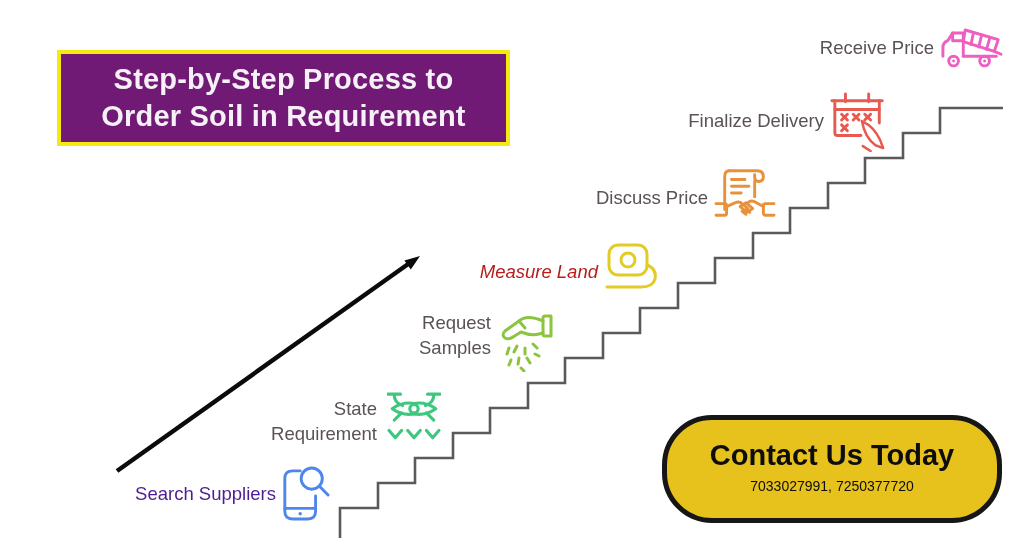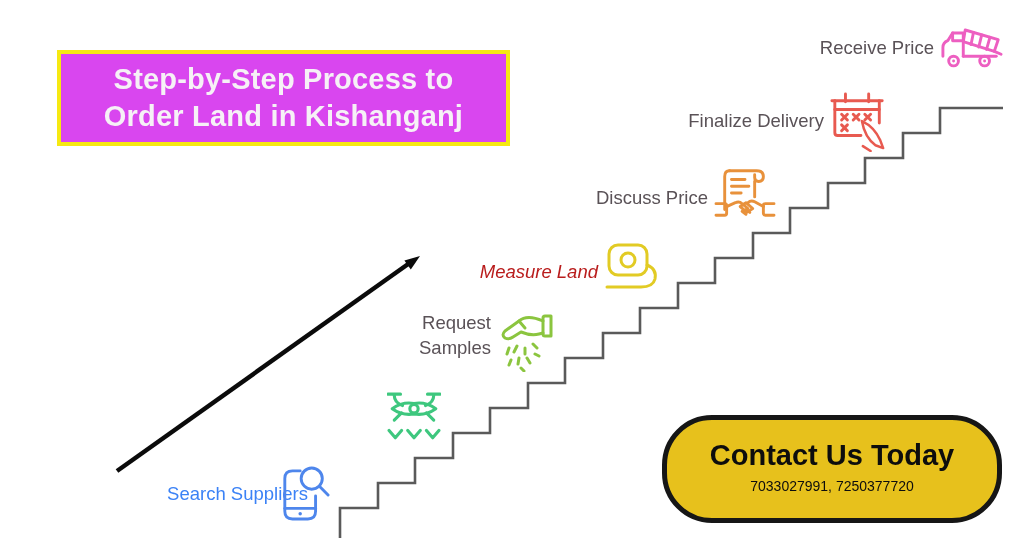--- a/index.html
+++ b/index.html
@@ -39,26 +39,27 @@
 
   <svg class="overlay" width="1024" height="538">
     <polyline fill="none" stroke-width="2.6" points="340,538 340,508 378,508 378,483 415,483 415,458 453,458 453,433 490,433 490,408 528,408 528,383 565,383 565,358 603,358 603,333 640,333 640,308 678,308 678,283 715,283 715,258 753,258 753,233 790,233 790,208 828,208 828,183 865,183 865,158 903,158 903,133 940,133 940,108 1003,108" stroke="#5a5a5a"></polyline>
   </svg>
 
   <svg class="overlay" width="1024" height="538">
     <line x1="117" y1="471" x2="411" y2="262" stroke-width="4.5" stroke="#0b0b0b"></line>
     <polygon points="420,256 410.8,269.6 404.4,260.6" fill="#0b0b0b"></polygon>
   </svg>
 
-  <div class="title-box" style="background: #d946ef; border-color: rgb(246, 233, 18);">
+  <div class="title-box" style="background: #701a75; border-color: rgb(246, 233, 18);">
     <div class="title-line" style="color: rgb(246, 241, 246);">Step-by-Step Process to</div>
-    <div class="title-line" style="color: rgb(246, 241, 246);">Order Land in Kishanganj</div>
+    <div class="title-line" style="color: rgb(246, 241, 246);">Order Soil in Requirement</div>
   </div>
 
-  <div class="step-label" style="right: 716px; top: 481px; color: #3b82f6;">Search Suppliers</div>
+  <div class="step-label" style="right: 748px; top: 481px; color: #4c1d95;">Search Suppliers</div>
+  <div class="step-label wrap" style="right: 647px; top: 396px; width: 130px; color: rgb(90, 82, 87);">State Requirement</div>
   <div class="step-label wrap" style="right: 533px; top: 310px; width: 95px; color: rgb(90, 82, 87);">Request Samples</div>
   <div class="step-label" style="right: 426px; top: 259px; color: #b91c1c; font-style: italic;">Measure Land</div>
   <div class="step-label" style="right: 200px; top: 108px; color: rgb(90, 82, 87);">Finalize Delivery</div>
   <div class="step-label" style="right: 316px; top: 185px; color: rgb(90, 82, 87);">Discuss Price</div>
   <div class="step-label" style="right: 90px; top: 35px; color: rgb(90, 82, 87);">Receive Price</div>
 
   <div class="step-icon" style="left: 280px; top: 463px; color: rgb(78, 134, 236);">
     <svg width="50" height="62" viewBox="0 0 52 64" fill="none" stroke="currentColor" stroke-width="3" stroke-linecap="round" stroke-linejoin="round">
       <path d="M 21 8 H 13 Q 5 8 5 16 V 50 Q 5 58 13 58 H 29 Q 37 58 37 50 V 34"></path>
       <path d="M 5 47 H 37"></path>

